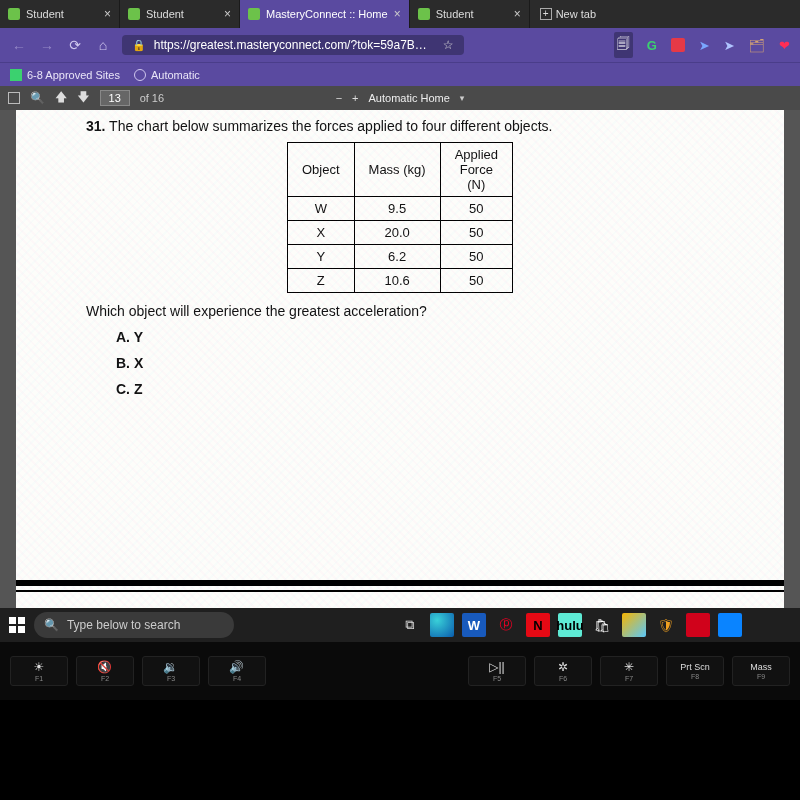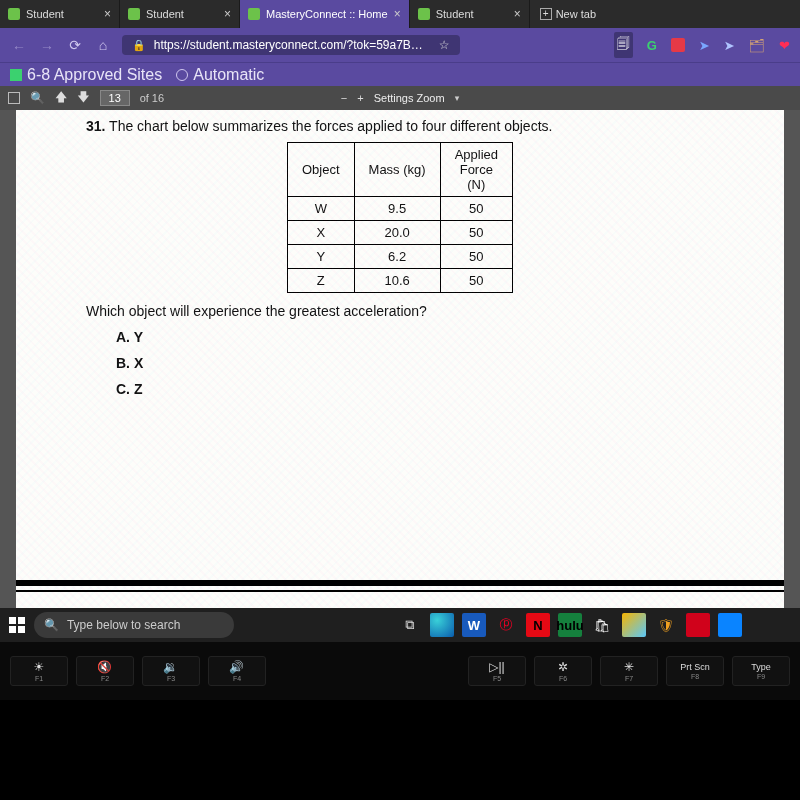--- a/index.html
+++ b/index.html
@@ -28,21 +28,21 @@
 .ic-read { color:#fff; background:#3f3573; padding:2px 3px; border-radius:2px; font-size:10px; }
 .ic-g { color:#3bd16f; font-weight:bold; }
 .ic-red { width:14px; height:14px; background:#e63946; border-radius:2px; display:inline-block; }
 .ic-b1 { color:#7aa7ff; }
 .ic-b2 { color:#b0c4ff; }
 .ic-pkg { color:#d4a373; }
 .ic-heart { color:#ff2d55; }
 
 
 .bmbar { height: 24px; background: #5a4aa0; display: flex; align-items: center; gap: 14px; padding: 0 10px; border-top: 1px solid #4a3d8a; }
-.bm { display: flex; align-items: center; gap: 5px; color: #e8e4f7; font-size: 16px; }
+.bm { display: flex; align-items: center; gap: 5px; color: #e8e4f7; font-size: 11px; }
 .bm .bmic1 { width:12px; height:12px; background:#3bd16f; }
 .bm .bmic2 { width:12px; height:12px; border:1px solid #cfc7ee; border-radius:50%; }
 
 
 .pdftool { height: 24px; background: #4a4a4a; display: flex; align-items: center; color: #ddd; font-size: 11px; }
 .pdftool .leftgrp { display:flex; align-items:center; gap:10px; padding-left:8px; }
 .pdftool .sq { width:12px; height:12px; border:1px solid #bbb; }
 .pdftool .mag { font-size:12px; }
 .pdftool .arrow { font-size:12px; }
 .pdftool .pagebox { width:30px; height:16px; background:#666; color:#fff; font-size:11px; border:1px solid #888; display:flex; align-items:center; justify-content:center; }
@@ -76,21 +76,21 @@
 .taskbar .start svg { width:16px; height:16px; }
 .searchpill { flex:0 0 200px; height:26px; background:#3a3a3a; border-radius:13px; display:flex; align-items:center; gap:8px; padding:0 10px; color:#ccc; font-size:12px; }
 .searchpill .sico { font-size:12px; }
 .tbicons { margin-left: 160px; display:flex; align-items:center; gap:8px; }
 .tbicons span { width:24px; height:24px; display:flex; align-items:center; justify-content:center; font-size:13px; border-radius:2px; }
 .tb-task { color:#ddd; }
 .tb-edge { background: radial-gradient(circle at 30% 30%, #39d0d8, #0a5cad); border-radius:50%; width:18px; height:18px; }
 .tb-word { background:#185abd; color:#fff; font-size:9px; font-weight:bold; }
 .tb-pin { color:#e60023; font-size:16px; }
 .tb-n { background:#e50914; color:#000; font-weight:bold; font-size:12px; }
-.tb-hulu { background:#15803d; color:#000; font-size:7px; font-weight:bold; }
+.tb-hulu { background:#5eead4; color:#000; font-size:7px; font-weight:bold; }
 .tb-store { color:#fff; }
 .tb-z { background: linear-gradient(135deg,#f7b500,#5ac8fa); }
 .tb-shield { color:#f0a020; }
 .tb-red { background:#d0021b; }
 .tb-fold { background:#0a84ff; }
 
 
 .deck { height: 58px; background: #0a0a0a; display:flex; align-items:center; justify-content:space-between; padding: 0 10px; }
 .key { min-width:58px; height:30px; background:#111; border:1px solid #222; border-radius:3px; color:#ddd; font-size:9px; display:flex; flex-direction:column; align-items:center; justify-content:center; gap:1px; }
 .key .sub { font-size:7px; color:#888; }
@@ -129,21 +129,21 @@
     </div>
   </div>
 
   <div class="addrbar">
     <span class="navbtn dim">←</span>
     <span class="navbtn dim">→</span>
     <span class="navbtn">⟳</span>
     <span class="navbtn">⌂</span>
     <div class="urlbox">
       <span class="lock">🔒</span>
-      <span>https://student.masteryconnect.com/?tok=59a7B…</span>
+      <span>https://greatest.masteryconnect.com/?tok=59a7B…</span>
       <span class="star">☆</span>
     </div>
     <div class="righticons">
       <span class="ic-read">🗐</span>
       <span class="ic-g">G</span>
       <span class="ic-red"></span>
       <span class="ic-b1">➤</span>
       <span class="ic-b2">➤</span>
       <span class="ic-pkg">🗂</span>
       <span class="ic-heart">❤</span>
@@ -166,21 +166,21 @@
       <span class="sq"></span>
       <span class="mag">🔍</span>
       <span class="arrow">🡅</span>
       <span class="arrow">🡇</span>
       <span class="pagebox">13</span>
       <span class="of">of 16</span>
     </div>
     <div class="centergrp">
       <span>−</span>
       <span>+</span>
-      <span class="zoom">Settings Zoom</span>
+      <span class="zoom">Automatic Home</span>
       <span class="zsel">▾</span>
     </div>
   </div>
 
   <div class="content">
     <div class="page">
       <div class="qline">
         <b>31.</b>
         <span>The chart below summarizes the forces applied to four different objects.</span>
       </div>
@@ -292,19 +292,19 @@
         </div>
       <div class="key">
           <span class="sym">✳</span>
           <span class="sub">F7</span>
         </div>
       <div class="key">
           <span>Prt Scn</span>
           <span class="sub">F8</span>
         </div>
       <div class="key">
-          <span>Type</span>
+          <span>Mass</span>
           <span class="sub">F9</span>
         </div>
     </div>
   </div>
 
 </div>
 
 </body></html>

